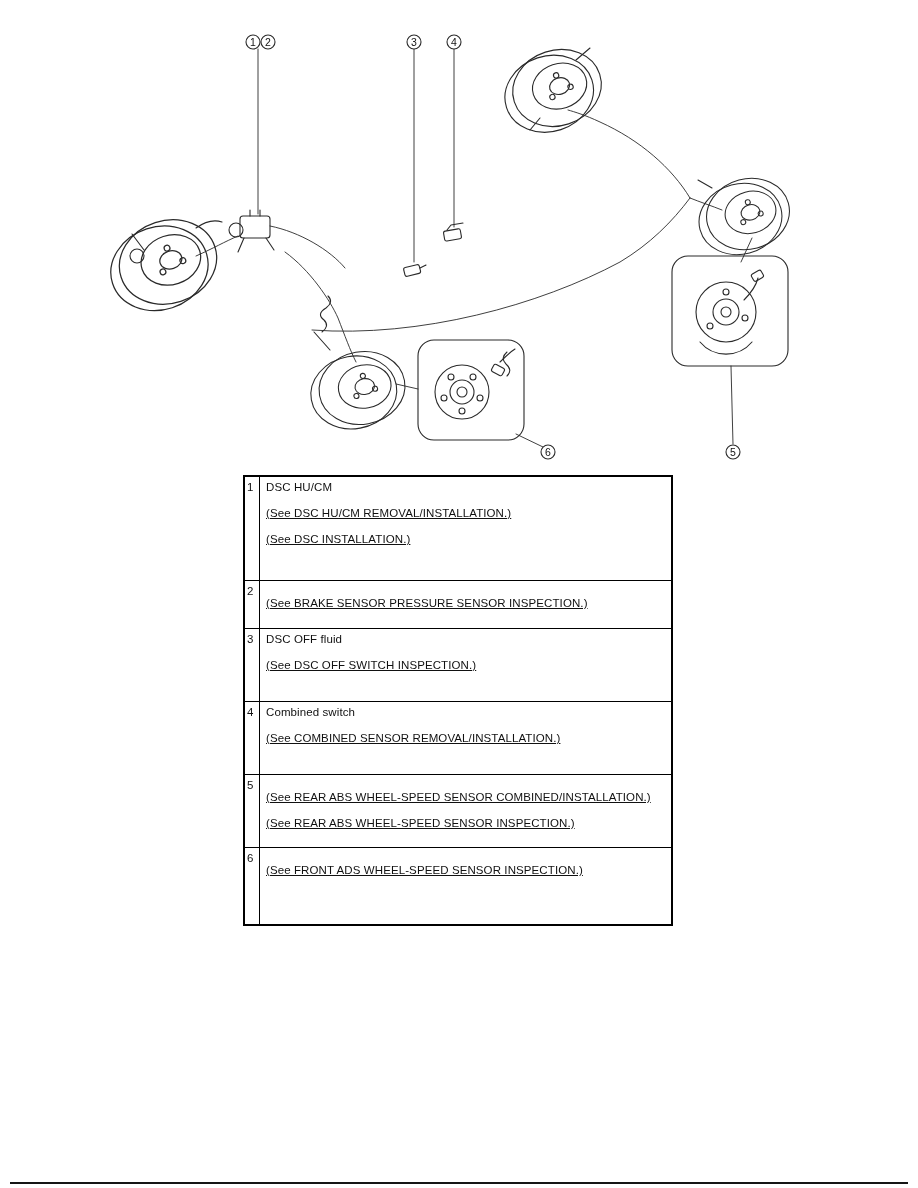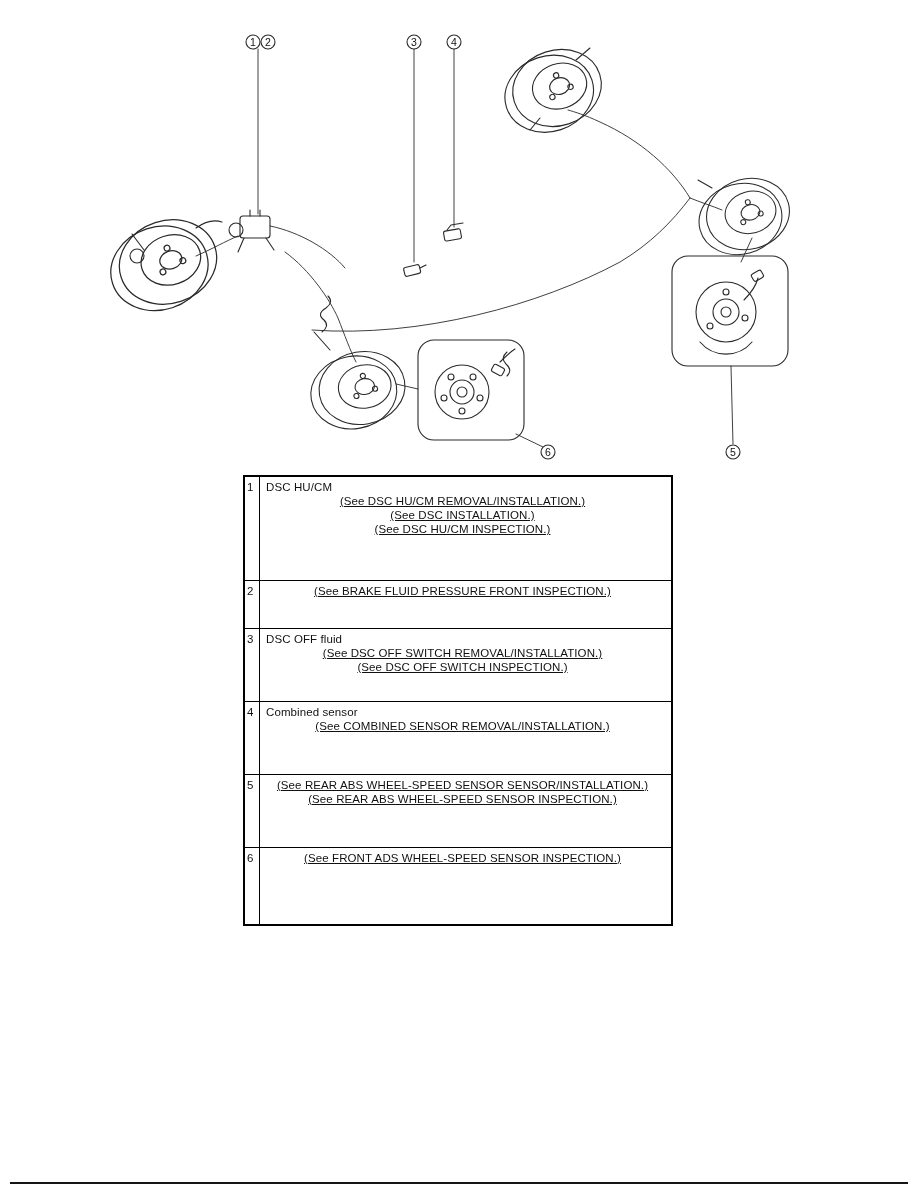--- a/index.html
+++ b/index.html
@@ -11,21 +11,21 @@
   .thin{stroke-width:0.9;}
   .callout circle{fill:#fff;stroke:#2a2a2a;stroke-width:1.1;}
   .callout text{fill:#111;font-size:10.5px;font-family:"Liberation Sans",sans-serif;
                 text-anchor:middle;stroke:none;}
   .comp-table{position:absolute;left:243px;top:475px;width:430px;border:2px solid #000;background:#fff;}
   .trow{display:flex;border-bottom:1px solid #000;}
   .trow:last-child{border-bottom:none;}
   .tnum{flex:0 0 15px;width:15px;border-right:1px solid #000;font-size:11.5px;
         line-height:14px;padding:3px 0 0 2px;}
   .tcell{flex:1;padding:3px 12px 0 6px;font-size:11.5px;line-height:14px;letter-spacing:0.1px;}
-  .tref{text-decoration:underline;text-underline-offset:1px;cursor:pointer;text-align:center;}
+  .tref{margin-top:12px;text-decoration:underline;text-underline-offset:1px;cursor:pointer;}
   .footer-rule{position:absolute;left:10px;top:1182px;width:898px;height:2px;background:#151515;}
 </style>
 </head>
 <body>
 
 <div class="page">
 
   <svg class="diagram" width="918" height="470" viewBox="0 0 918 470">
     <defs>
       <g id="wheel">
@@ -147,52 +147,50 @@
   </svg>
 
   <div class="comp-table">
 
     <div class="trow" style="height:104px">
       <div class="tnum">1</div>
       <div class="tcell">
         <div class="ttitle">DSC HU/CM</div>
         <div class="tref">(See DSC HU/CM REMOVAL/INSTALLATION.)</div>
         <div class="tref">(See DSC INSTALLATION.)</div>
-        <div class="tref">(See DSC HU/CM INSPECTION.)</div>
       </div>
     </div>
 
     <div class="trow" style="height:48px">
       <div class="tnum">2</div>
       <div class="tcell">
-        <div class="tref">(See BRAKE FLUID PRESSURE FRONT INSPECTION.)</div>
+        <div class="tref">(See BRAKE SENSOR PRESSURE SENSOR INSPECTION.)</div>
       </div>
     </div>
 
     <div class="trow" style="height:73px">
       <div class="tnum">3</div>
       <div class="tcell">
         <div class="ttitle">DSC OFF fluid</div>
-        <div class="tref">(See DSC OFF SWITCH REMOVAL/INSTALLATION.)</div>
         <div class="tref">(See DSC OFF SWITCH INSPECTION.)</div>
       </div>
     </div>
 
     <div class="trow" style="height:73px">
       <div class="tnum">4</div>
       <div class="tcell">
-        <div class="ttitle">Combined sensor</div>
+        <div class="ttitle">Combined switch</div>
         <div class="tref">(See COMBINED SENSOR REMOVAL/INSTALLATION.)</div>
       </div>
     </div>
 
     <div class="trow" style="height:73px">
       <div class="tnum">5</div>
       <div class="tcell">
-        <div class="tref">(See REAR ABS WHEEL-SPEED SENSOR SENSOR/INSTALLATION.)</div>
+        <div class="tref">(See REAR ABS WHEEL-SPEED SENSOR COMBINED/INSTALLATION.)</div>
         <div class="tref">(See REAR ABS WHEEL-SPEED SENSOR INSPECTION.)</div>
       </div>
     </div>
 
     <div class="trow" style="height:76px">
       <div class="tnum">6</div>
       <div class="tcell">
         <div class="tref">(See FRONT ADS WHEEL-SPEED SENSOR INSPECTION.)</div>
       </div>
     </div>

